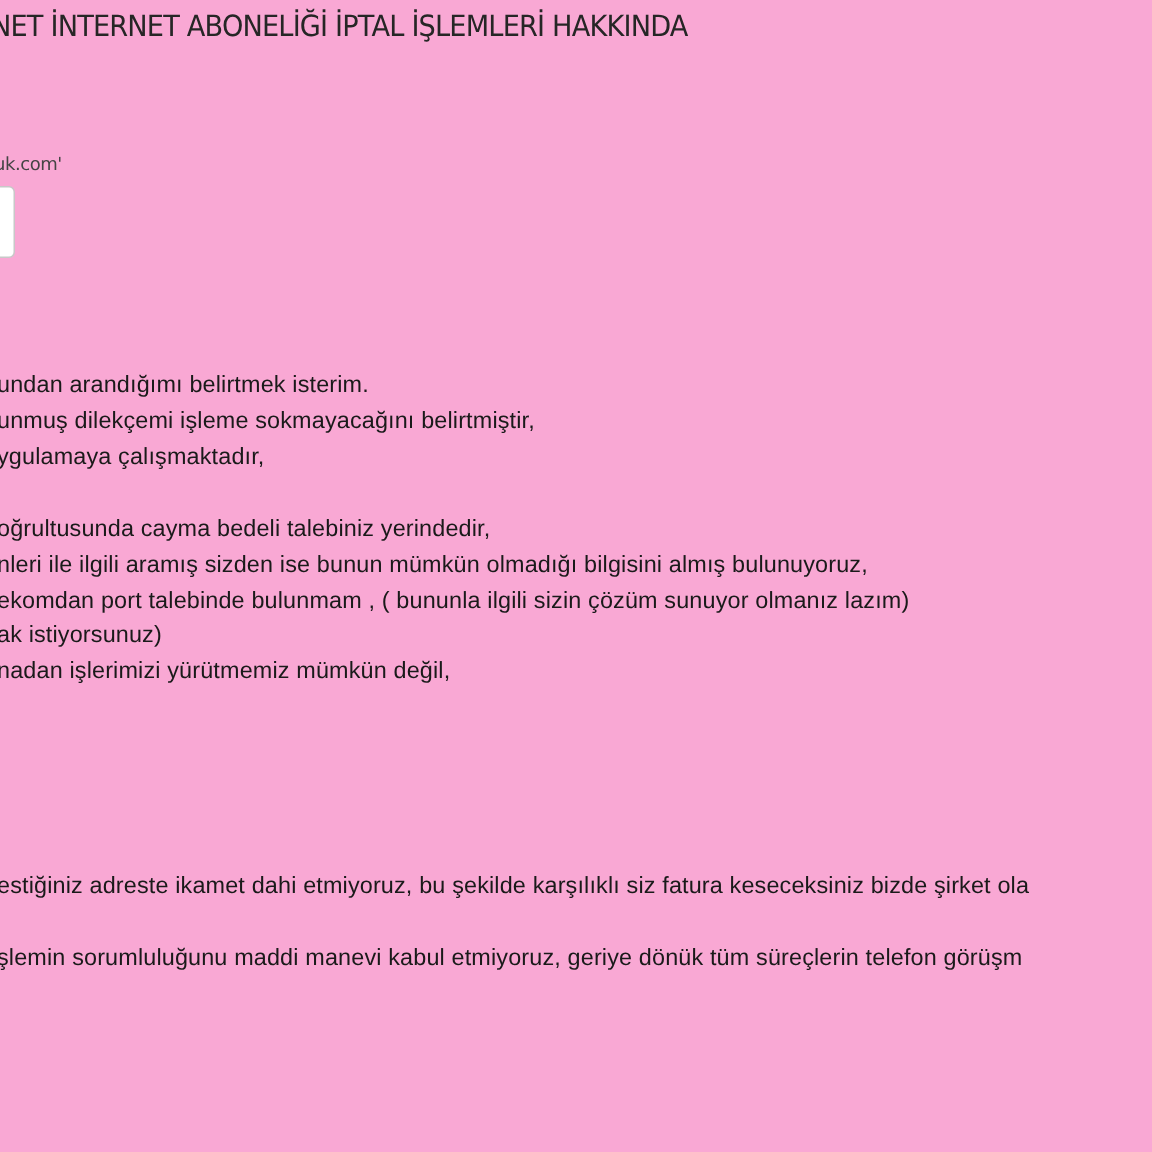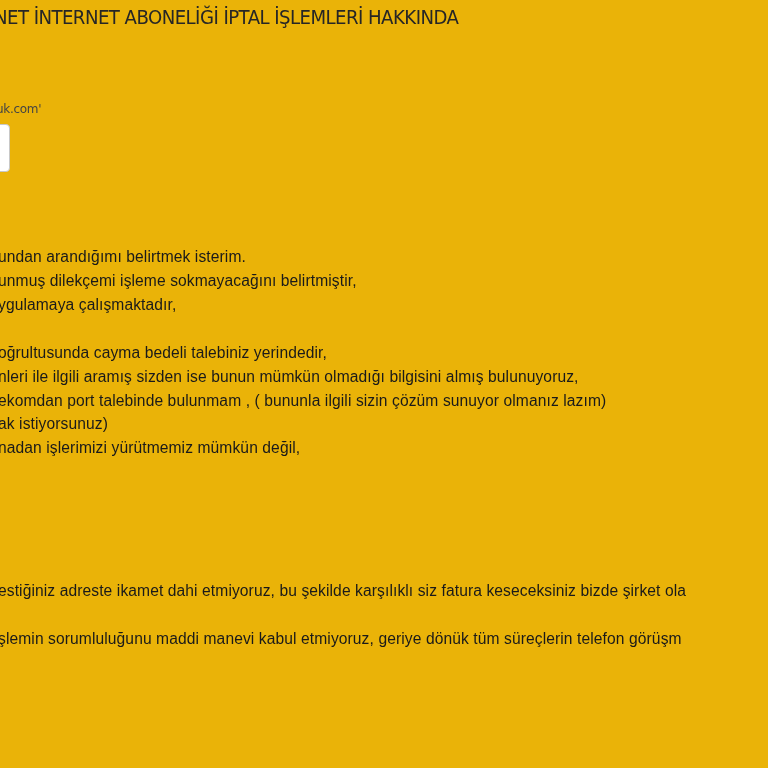--- a/index.html
+++ b/index.html
@@ -9,21 +9,21 @@
       width: 768px;
       height: 768px;
       overflow: hidden;
       position: relative;
     }
     .page {
       position: absolute;
       left: 0; top: 0;
       width: 768px; height: 768px;
       overflow: hidden;
-      background: #eab308;
+      background: #f9a8d4;
     }
     .subject {
       position: absolute;
       left: -6px;
       top: 6px;
       white-space: nowrap;
       font-family: "DejaVu Sans", sans-serif;
       font-size: 19.5px;
       font-weight: normal;
       color: #262626;

